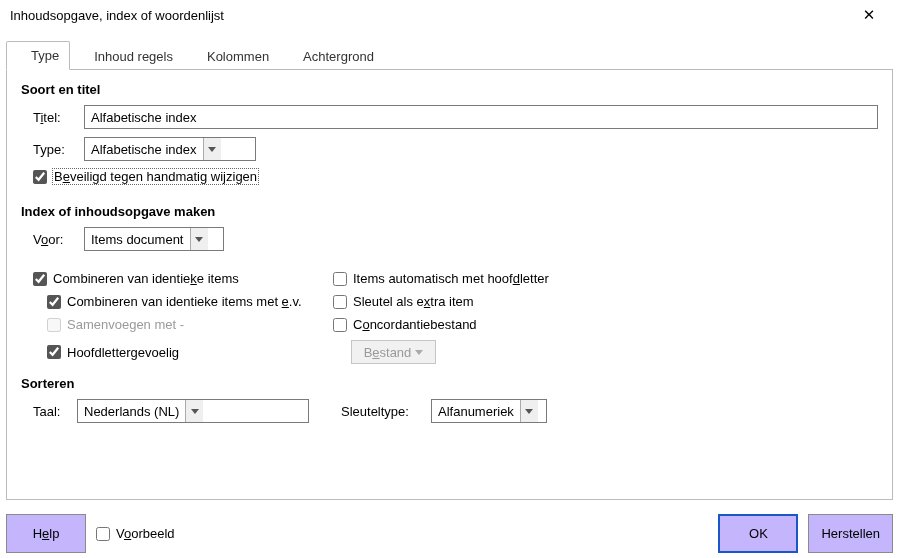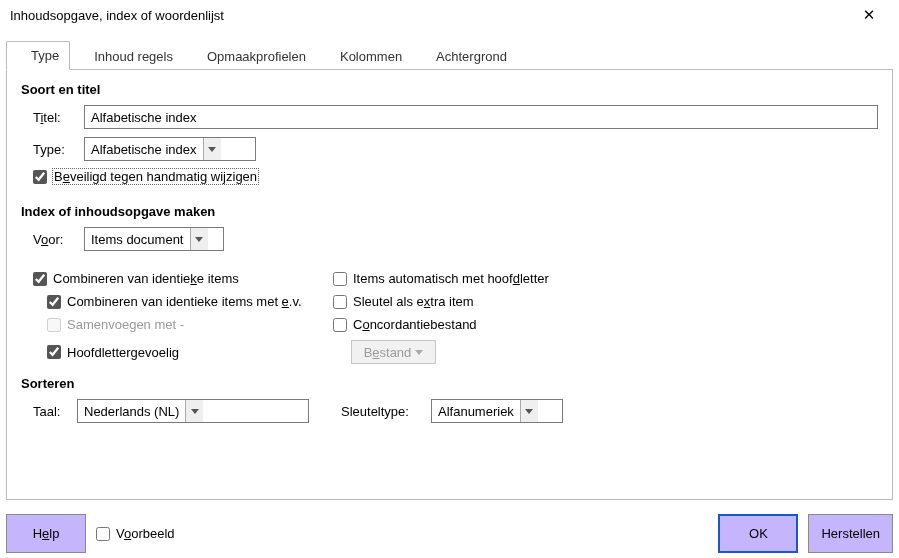--- a/index.html
+++ b/index.html
@@ -159,21 +159,20 @@
 <body>
 
 <div class="titlebar">
   <div class="title">Inhoudsopgave, index of woordenlijst</div>
   <div class="close-x">✕</div>
 </div>
 
 <div class="tabsbar">
   <div class="tab active">Type</div>
   <div class="tab">Inhoud regels</div>
-  <div class="tab">Opmaakprofielen</div>
   <div class="tab">Kolommen</div>
   <div class="tab">Achtergrond</div>
 </div>
 
 <div class="panel">
 
   <div class="section-title">Soort en titel</div>
 
   <div class="row indent">
     <div class="lbl">
@@ -280,21 +279,21 @@
       <div class="lbl" style="width:38px">Taal:</div>
       <div class="select" style="width:232px">
         <span class="sel-text">Nederlands (NL)</span>
         <span class="sel-btn">
             <span class="caret"></span>
           </span>
       </div>
     </div>
     <div style="display:flex;align-items:center">
       <div style="width:90px">Sleuteltype:</div>
-      <div class="select" style="width:132px">
+      <div class="select" style="width:116px">
         <span class="sel-text">Alfanumeriek</span>
         <span class="sel-btn">
             <span class="caret"></span>
           </span>
       </div>
     </div>
   </div>
 
 </div>
 

